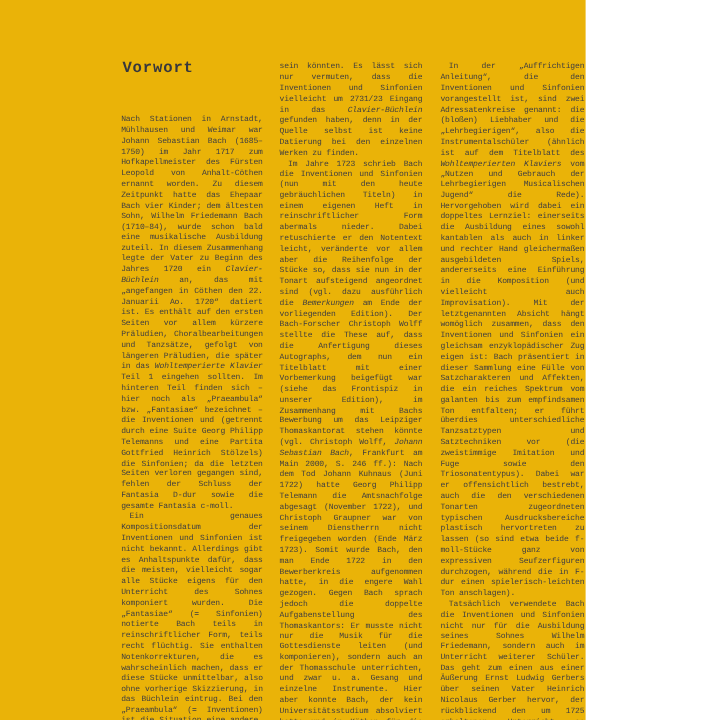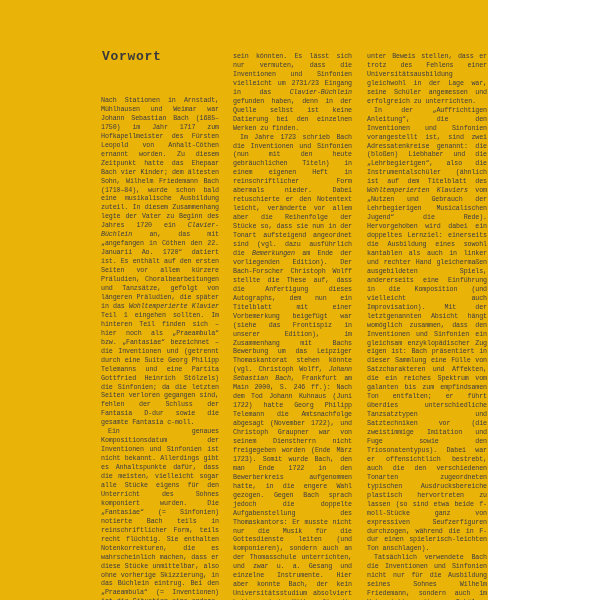--- a/index.html
+++ b/index.html
@@ -57,17 +57,16 @@
       <p><span>Nach Stationen in Arnstadt, Mühlhausen und Weimar war Johann Sebastian Bach (1685–1750) im Jahr 1717 zum Hofkapellmeister des Fürsten Leopold von Anhalt-Cöthen ernannt worden. Zu diesem Zeitpunkt hatte das Ehepaar Bach vier Kinder; dem ältesten Sohn, Wilhelm Friedemann Bach (1710–84), wurde schon bald eine musikalische Ausbildung zuteil. In diesem Zusammenhang legte der Vater zu Beginn des Jahres 1720 ein </span><span class="it">Clavier-Büchlein</span><span> an, das mit „angefangen in Cöthen den 22. Januarii Ao. 1720“ datiert ist. Es enthält auf den ersten Seiten vor allem kürzere Präludien, Choralbearbeitungen und Tanzsätze, gefolgt von längeren Präludien, die später in das </span><span class="it">Wohltemperierte Klavier</span><span> Teil 1 eingehen sollten. Im hinteren Teil finden sich – hier noch als „Praeambula“ bzw. „Fantasiae“ bezeichnet – die Inventionen und (getrennt durch eine Suite Georg Philipp Telemanns und eine Partita Gottfried Heinrich Stölzels) die Sinfonien; da die letzten Seiten verloren gegangen sind, fehlen der Schluss der Fantasia D-dur sowie die gesamte Fantasia c-moll.</span></p>
       <p class="indent"><span>Ein genaues Kompositionsdatum der Inventionen und Sinfonien ist nicht bekannt. Allerdings gibt es Anhaltspunkte dafür, dass die meisten, vielleicht sogar alle Stücke eigens für den Unterricht des Sohnes komponiert wurden. Die „Fantasiae“ (= Sinfonien) notierte Bach teils in reinschriftlicher Form, teils recht flüchtig. Sie enthalten Notenkorrekturen, die es wahrscheinlich machen, dass er diese Stücke unmittelbar, also ohne vorherige Skizzierung, in das Büchlein eintrug. Bei den „Praeambula“ (= Inventionen) ist die Situation eine andere, denn hier notierte auch Wilhelm Friedemann einige Stücke; da die Kompositionen aber sicher nicht vom 10- bis 12-jährigen Bach-Sohn stammen, dürfte bereits eine Vorlage des Vaters existiert haben; das heißt also, dass die Stücke früher entstanden</span></p>
     </div>
 
   <div class="col col2">
       <p><span>sein könnten. Es lässt sich nur vermuten, dass die Inventionen und Sinfonien vielleicht um 2731/23 Eingang in das </span><span class="it">Clavier-Büchlein</span><span> gefunden haben, denn in der Quelle selbst ist keine Datierung bei den einzelnen Werken zu finden.</span></p>
       <p class="indent"><span>Im Jahre 1723 schrieb Bach die Inventionen und Sinfonien (nun mit den heute gebräuchlichen Titeln) in einem eigenen Heft in reinschriftlicher Form abermals nieder. Dabei retuschierte er den Notentext leicht, veränderte vor allem aber die Reihenfolge der Stücke so, dass sie nun in der Tonart aufsteigend angeordnet sind (vgl. dazu ausführlich die </span><span class="it">Bemerkungen</span><span> am Ende der vorliegenden Edition). Der Bach-Forscher Christoph Wolff stellte die These auf, dass die Anfertigung dieses Autographs, dem nun ein Titelblatt mit einer Vorbemerkung beigefügt war (siehe das Frontispiz in unserer Edition), im Zusammenhang mit Bachs Bewerbung um das Leipziger Thomaskantorat stehen könnte (vgl. Christoph Wolff, </span><span class="it">Johann Sebastian Bach</span><span>, Frankfurt am Main 2000, S. 246 ff.): Nach dem Tod Johann Kuhnaus (Juni 1722) hatte Georg Philipp Telemann die Amtsnachfolge abgesagt (November 1722), und Christoph Graupner war von seinem Dienstherrn nicht freigegeben worden (Ende März 1723). Somit wurde Bach, den man Ende 1722 in den Bewerberkreis aufgenommen hatte, in die engere Wahl gezogen. Gegen Bach sprach jedoch die doppelte Aufgabenstellung des Thomaskantors: Er musste nicht nur die Musik für die Gottesdienste leiten (und komponieren), sondern auch an der Thomasschule unterrichten, und zwar u. a. Gesang und einzelne Instrumente. Hier aber konnte Bach, der kein Universitätsstudium absolviert hatte und in Köthen für die Hofmusik zuständig war, wenig vorweisen. Nicht nur die Sammlung der Inventionen und Sinfonien, sondern auch die des </span><span class="it">Wohltemperierten Klaviers</span><span> Teil I – dessen Reinschrift Bach ebenfalls zu diesem Zeitpunkt anfertigte – wurden jeweils mit einem Titelblatt versehen, das vor allem den Nutzen für die Ausbildung am Instrument hervorhob. Möglicherweise wollte Bach mit diesen Stücken</span></p>
     </div>
 
   <div class="col col3">
-      <p><span>unter Beweis stellen, dass er trotz des Fehlens einer Universitätsausbildung gleichwohl in der Lage war, seine Schüler angemessen und erfolgreich zu unterrichten.</span></p>
       <p class="indent"><span>In der „Auffrichtigen Anleitung“, die den Inventionen und Sinfonien vorangestellt ist, sind zwei Adressatenkreise genannt: die (bloßen) Liebhaber und die „Lehrbegierigen“, also die Instrumentalschüler (ähnlich ist auf dem Titelblatt des </span><span class="it">Wohltemperierten Klaviers</span><span> vom „Nutzen und Gebrauch der Lehrbegierigen Musicalischen Jugend“ die Rede). Hervorgehoben wird dabei ein doppeltes Lernziel: einerseits die Ausbildung eines sowohl kantablen als auch in linker und rechter Hand gleichermaßen ausgebildeten Spiels, andererseits eine Einführung in die Komposition (und vielleicht auch Improvisation). Mit der letztgenannten Absicht hängt womöglich zusammen, dass den Inventionen und Sinfonien ein gleichsam enzyklopädischer Zug eigen ist: Bach präsentiert in dieser Sammlung eine Fülle von Satzcharakteren und Affekten, die ein reiches Spektrum vom galanten bis zum empfindsamen Ton entfalten; er führt überdies unterschiedliche Tanzsatztypen und Satztechniken vor (die zweistimmige Imitation und Fuge sowie den Triosonatentypus). Dabei war er offensichtlich bestrebt, auch die den verschiedenen Tonarten zugeordneten typischen Ausdrucksbereiche plastisch hervortreten zu lassen (so sind etwa beide f-moll-Stücke ganz von expressiven Seufzerfiguren durchzogen, während die in F-dur einen spielerisch-leichten Ton anschlagen).</span></p>
       <p class="indent"><span>Tatsächlich verwendete Bach die Inventionen und Sinfonien nicht nur für die Ausbildung seines Sohnes Wilhelm Friedemann, sondern auch im Unterricht weiterer Schüler. Das geht zum einen aus einer Äußerung Ernst Ludwig Gerbers über seinen Vater Heinrich Nicolaus Gerber hervor, der rückblickend den um 1725 erhaltenen Unterricht so beschrieb: „In der ersten Stunde legte er ihm seine </span><span class="it">Inventiones</span><span> vor. Nachdem er diese zu Bachs Zufriedenheit durchstudiert hatte, folgte eine Reihe von Suiten und dann das tempe-</span></p>
     </div>
 </div>
 
 </body></html>

